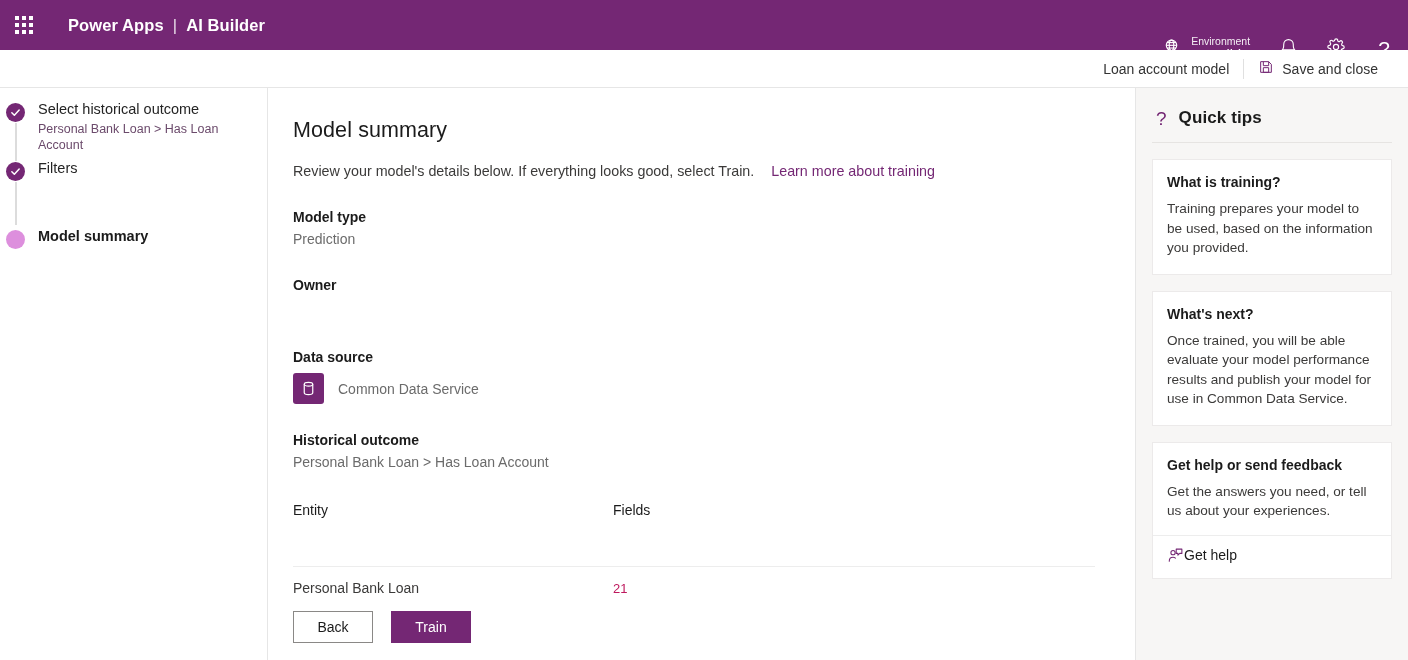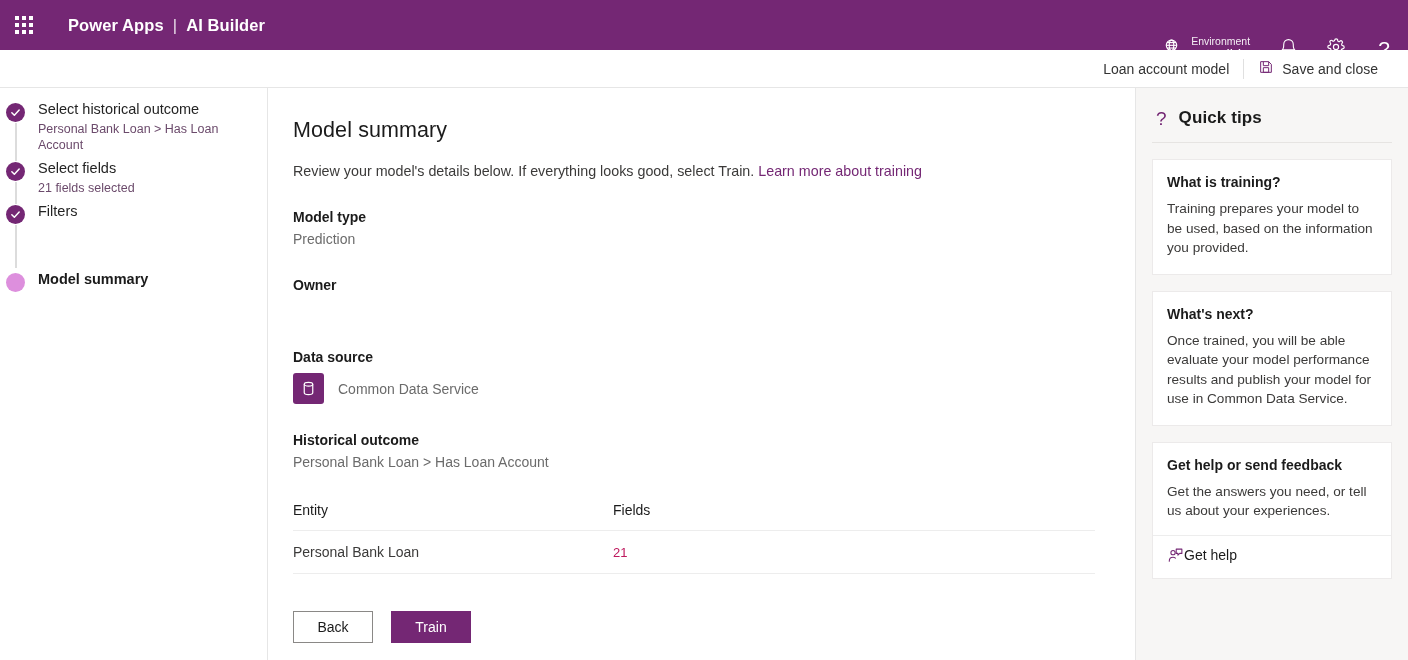--- a/index.html
+++ b/index.html
@@ -102,41 +102,42 @@
 
   
   .main {
     flex: 1; background: #fff; position: relative;
     display: flex; flex-direction: column; min-width: 0;
     border-right: 1px solid #e6e6e6;
   }
   .main-scroll { flex: 1; padding: 30px 40px 0 25px; overflow: hidden; }
   .page-title { font-size: 21.5px; color: #1b1b1b; font-weight: 400; letter-spacing: .1px; }
   .page-intro { font-size: 14.3px; color: #3b3a39; margin-top: 18px; line-height: 20px; }
-  .page-intro a { color: #742774; text-decoration: none; cursor: pointer; }
+  .page-intro a { color: #742774; text-decoration: none; cursor: pointer; margin-left: 13px; }
 
   .field-block { margin-top: 28px; }
   .field-label { font-size: 14px; font-weight: bold; color: #1b1b1b; }
   .field-value { font-size: 14px; color: #6b6b6b; margin-top: 6px; min-height: 18px; }
   .field-value.empty { min-height: 22px; }
 
   .ds-row { display: flex; align-items: center; gap: 14px; margin-top: 8px; }
   .ds-tile {
     width: 31px; height: 31px; border-radius: 3px; background: #742774;
     display: flex; align-items: center; justify-content: center;
   }
   .ds-name { font-size: 14px; color: #6b6b6b; }
 
   .tbl { margin-top: 30px; width: 822px; max-width: 100%; }
   .tbl-head { display: flex; padding: 0 0 12px 0; }
   .tbl-head div { font-size: 14px; color: #1b1b1b; font-weight: 400; }
   .tbl-row {
     display: flex; align-items: center;
     border-top: 1px solid #ededed; border-bottom: 1px solid #ededed;
     height: 44px;
+    margin-top: 36px;
   }
   .col-entity { width: 320px; font-size: 14px; color: #3b3a39; }
   .col-fields { font-size: 13px; color: #be185d; }
 
   .footer {
     height: 66px; min-height: 66px;
     display: flex; align-items: center; gap: 18px;
     padding: 0 25px;
   }
   .btn {
@@ -263,30 +264,20 @@
           <span class="bullet done">
             <svg viewBox="0 0 24 24" fill="none" stroke="#ffffff" stroke-width="3.2" stroke-linecap="round" stroke-linejoin="round">
                 <polyline points="4,12.5 9.5,18 20,6.5"></polyline>
               </svg>
           </span>
           <span class="line"></span>
           <div class="step-title">Select historical outcome</div>
           <div class="step-sub">Personal Bank Loan &gt; Has Loan Account</div>
         </div>
 
-        <div class="step">
-          <span class="bullet done">
-            <svg viewBox="0 0 24 24" fill="none" stroke="#ffffff" stroke-width="3.2" stroke-linecap="round" stroke-linejoin="round">
-                <polyline points="4,12.5 9.5,18 20,6.5"></polyline>
-              </svg>
-          </span>
-          <span class="line"></span>
-          <div class="step-title">Select fields</div>
-          <div class="step-sub">21 fields selected</div>
-        </div>
 
         <div class="step" style="min-height:62px">
           <span class="bullet done">
             <svg viewBox="0 0 24 24" fill="none" stroke="#ffffff" stroke-width="3.2" stroke-linecap="round" stroke-linejoin="round">
                 <polyline points="4,12.5 9.5,18 20,6.5"></polyline>
               </svg>
           </span>
           <span class="line" style="bottom:-4px"></span>
           <div class="step-title">Filters</div>
         </div>

